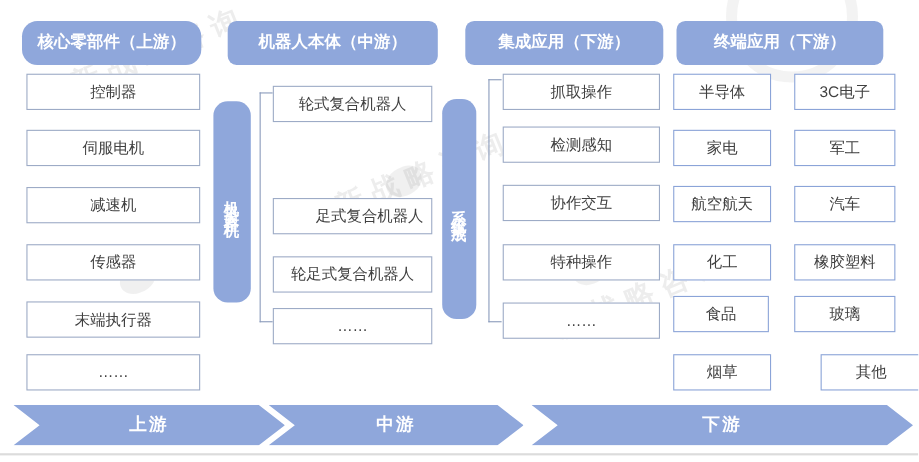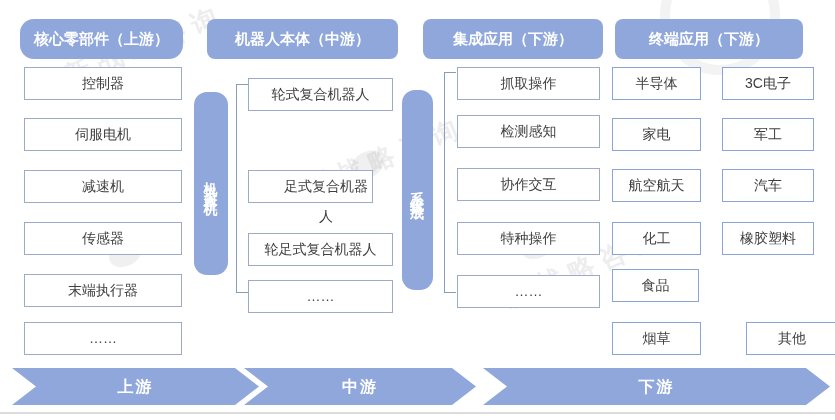--- a/index.html
+++ b/index.html
@@ -137,21 +137,21 @@
   <div class="box" style="left:24px; top:118px; width:158px;">伺服电机</div>
   <div class="box" style="left:24px; top:170px; width:158px;">减速机</div>
   <div class="box" style="left:24px; top:222px; width:158px;">传感器</div>
   <div class="box" style="left:24px; top:274px; width:158px;">末端执行器</div>
   <div class="box" style="left:24px; top:322px; width:158px;">……</div>
 
   <div class="vbar" style="left:194px; top:92px; width:34px; height:183px;">机器人整机</div>
   <div class="bracket" style="left:236px; top:84px; height:209px;"></div>
 
   <div class="box" style="left:248px; top:78px;  width:145px;">轮式复合机器人</div>
-  <div class="box" style="left:248px; top:170px; width:125px;padding-left:31px;">足式复合机器人</div>
+  <div class="box" style="left:248px; top:180px; width:145px;padding-left:31px;">足式复合机器人</div>
   <div class="box" style="left:248px; top:233px; width:145px;">轮足式复合机器人</div>
   <div class="box" style="left:248px; top:280px; width:145px;">……</div>
 
   <div class="vbar" style="left:402px; top:90px; width:31px; height:200px;">系统集成</div>
   <div class="bracket" style="left:444px; top:72px; height:221px;"></div>
 
   <div class="box" style="left:457px; top:67px;  width:143px;">抓取操作</div>
   <div class="box" style="left:457px; top:115px; width:143px;">检测感知</div>
   <div class="box" style="left:457px; top:168px; width:143px;">协作交互</div>
   <div class="box" style="left:457px; top:222px; width:143px;">特种操作</div>
@@ -161,20 +161,21 @@
   <div class="box blue-border" style="left:612px; top:118px; width:89px;">家电</div>
   <div class="box blue-border" style="left:612px; top:169px; width:89px;">航空航天</div>
   <div class="box blue-border" style="left:612px; top:222px; width:89px;">化工</div>
   <div class="box blue-border" style="left:612px; top:269px; width:87px;">食品</div>
   <div class="box blue-border" style="left:612px; top:322px; width:89px;">烟草</div>
 
   <div class="box blue-border" style="left:722px; top:67px;  width:92px;">3C电子</div>
   <div class="box blue-border" style="left:722px; top:118px; width:92px;">军工</div>
   <div class="box blue-border" style="left:722px; top:169px; width:92px;">汽车</div>
   <div class="box blue-border" style="left:722px; top:222px; width:92px;">橡胶塑料</div>
+  <div class="box blue-border" style="left:722px; top:269px; width:92px;">玻璃</div>
   <div class="box blue-border" style="left:722px; top:322px; width:92px;margin-left:24px;">其他</div>
 
   <div class="chev" style="left:12px;     width:247px;">上游</div>
   <div class="chev" style="left:244px; width:232px;">中游</div>
   <div class="chev" style="left:483px; width:347px;">下游</div>
 
   <div class="bottom-rule"></div>
 
 </div>
 

